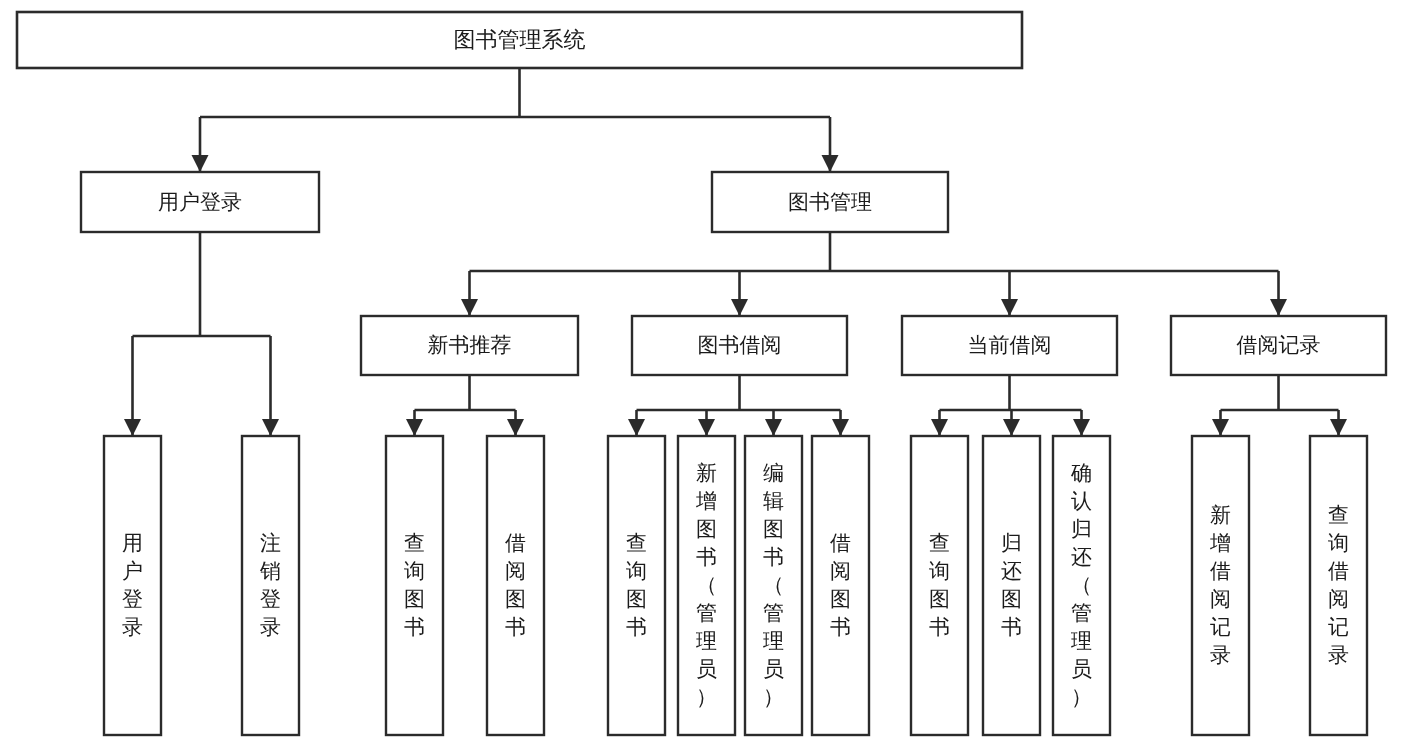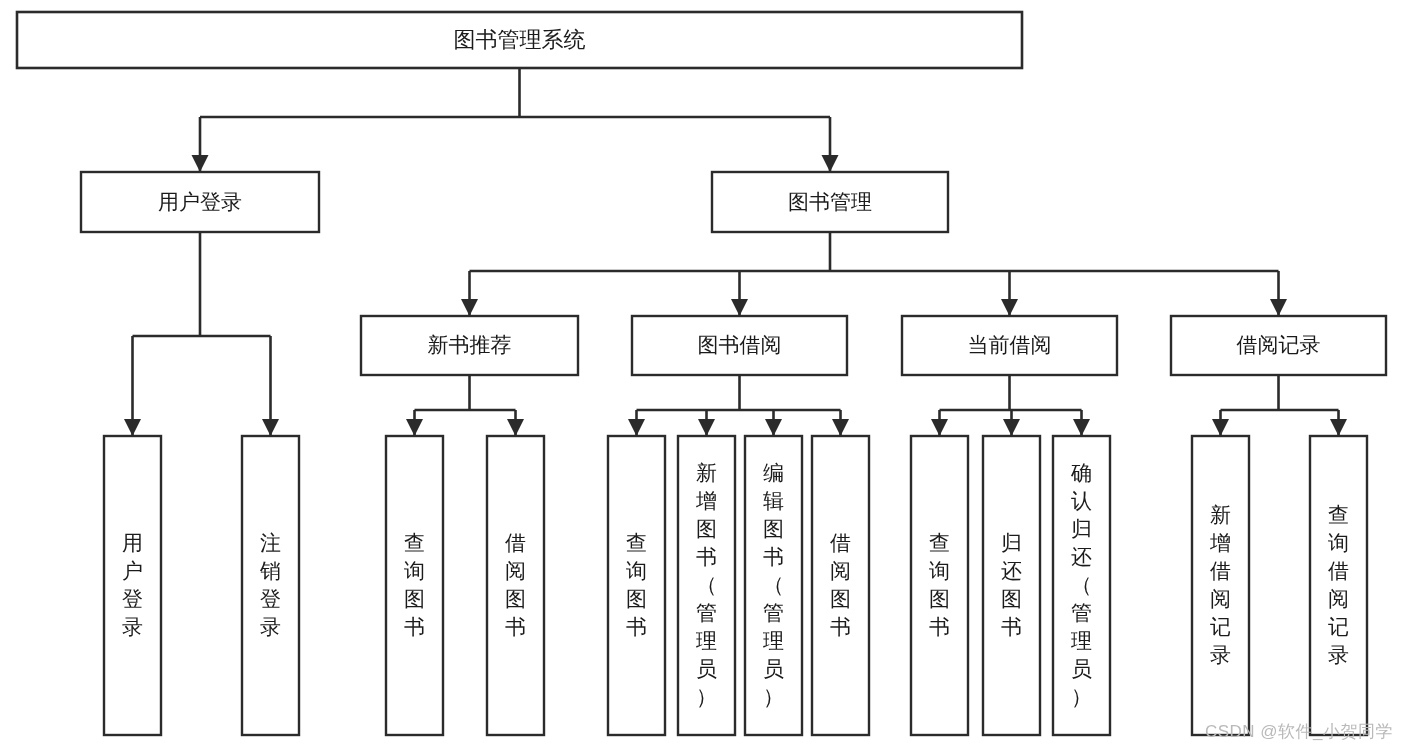--- a/index.html
+++ b/index.html
@@ -211,14 +211,13 @@
         <g>
           <rect x="1192" y="436" width="57" height="299" class="node-rect"></rect>
           <text x="1220.5" y="515.5" class="vlabel-text"><tspan x="1220.5" dy="0">新</tspan><tspan x="1220.5" dy="28">增</tspan><tspan x="1220.5" dy="28">借</tspan><tspan x="1220.5" dy="28">阅</tspan><tspan x="1220.5" dy="28">记</tspan><tspan x="1220.5" dy="28">录</tspan></text>
         </g>
         <g>
           <rect x="1310" y="436" width="57" height="299" class="node-rect"></rect>
           <text x="1338.5" y="515.5" class="vlabel-text"><tspan x="1338.5" dy="0">查</tspan><tspan x="1338.5" dy="28">询</tspan><tspan x="1338.5" dy="28">借</tspan><tspan x="1338.5" dy="28">阅</tspan><tspan x="1338.5" dy="28">记</tspan><tspan x="1338.5" dy="28">录</tspan></text>
         </g>
       </g>
   </svg>
-  <div class="watermark">CSDN @软件_小贺同学</div>
 </div>
 
 </body></html>

